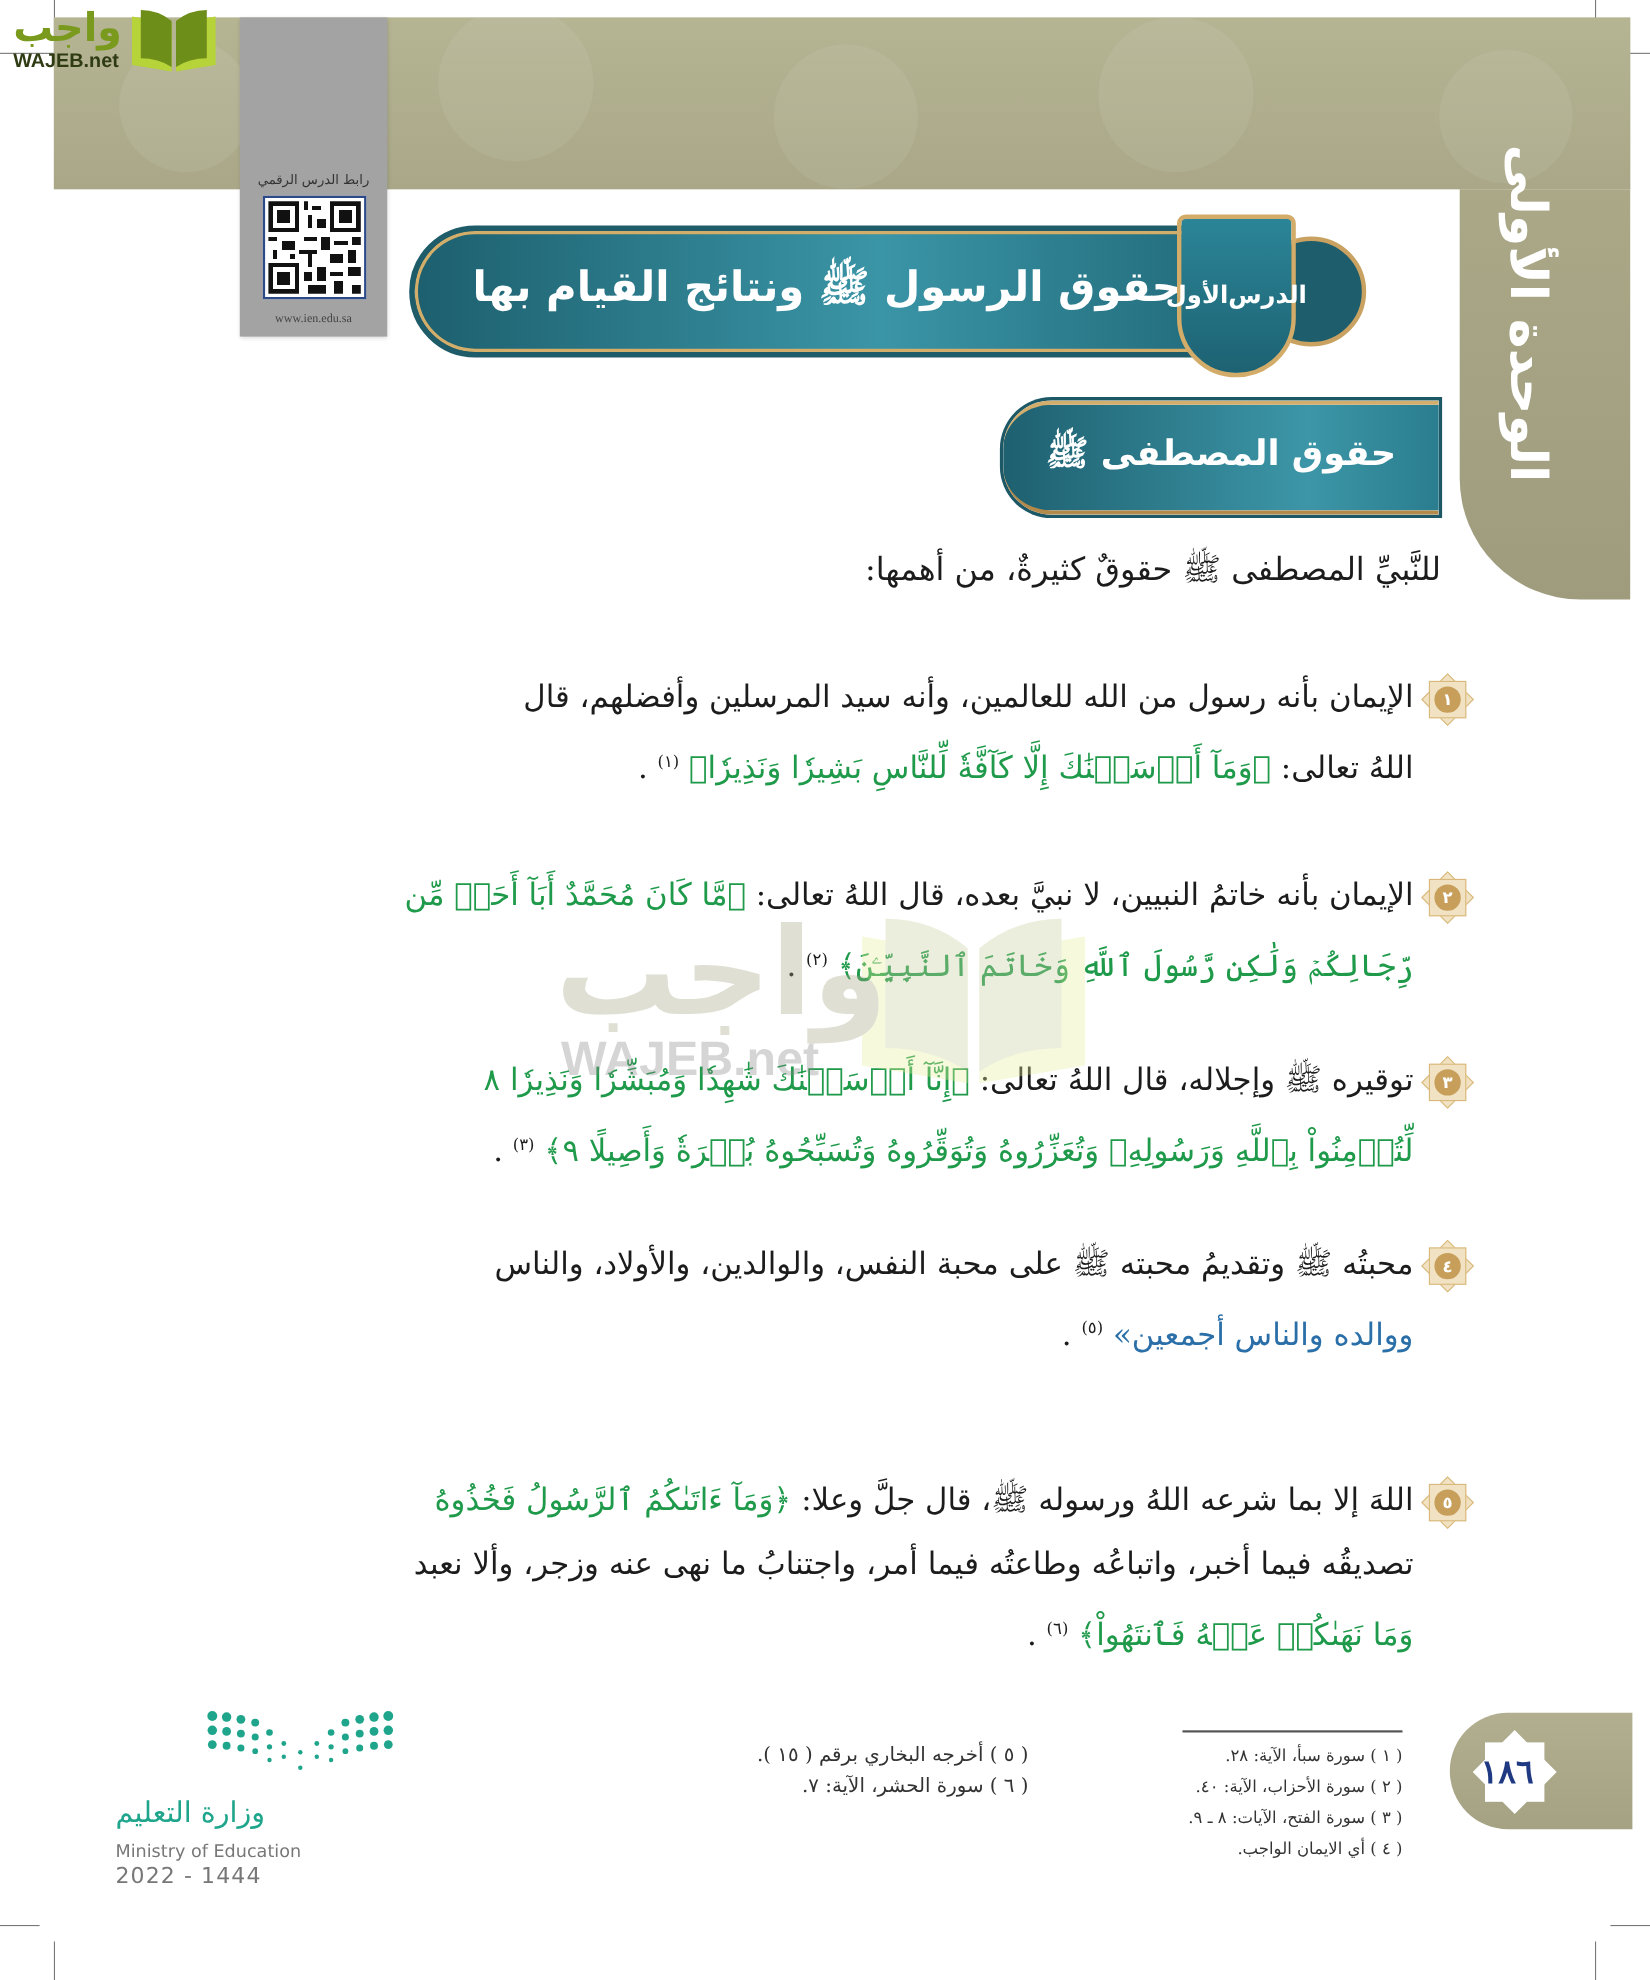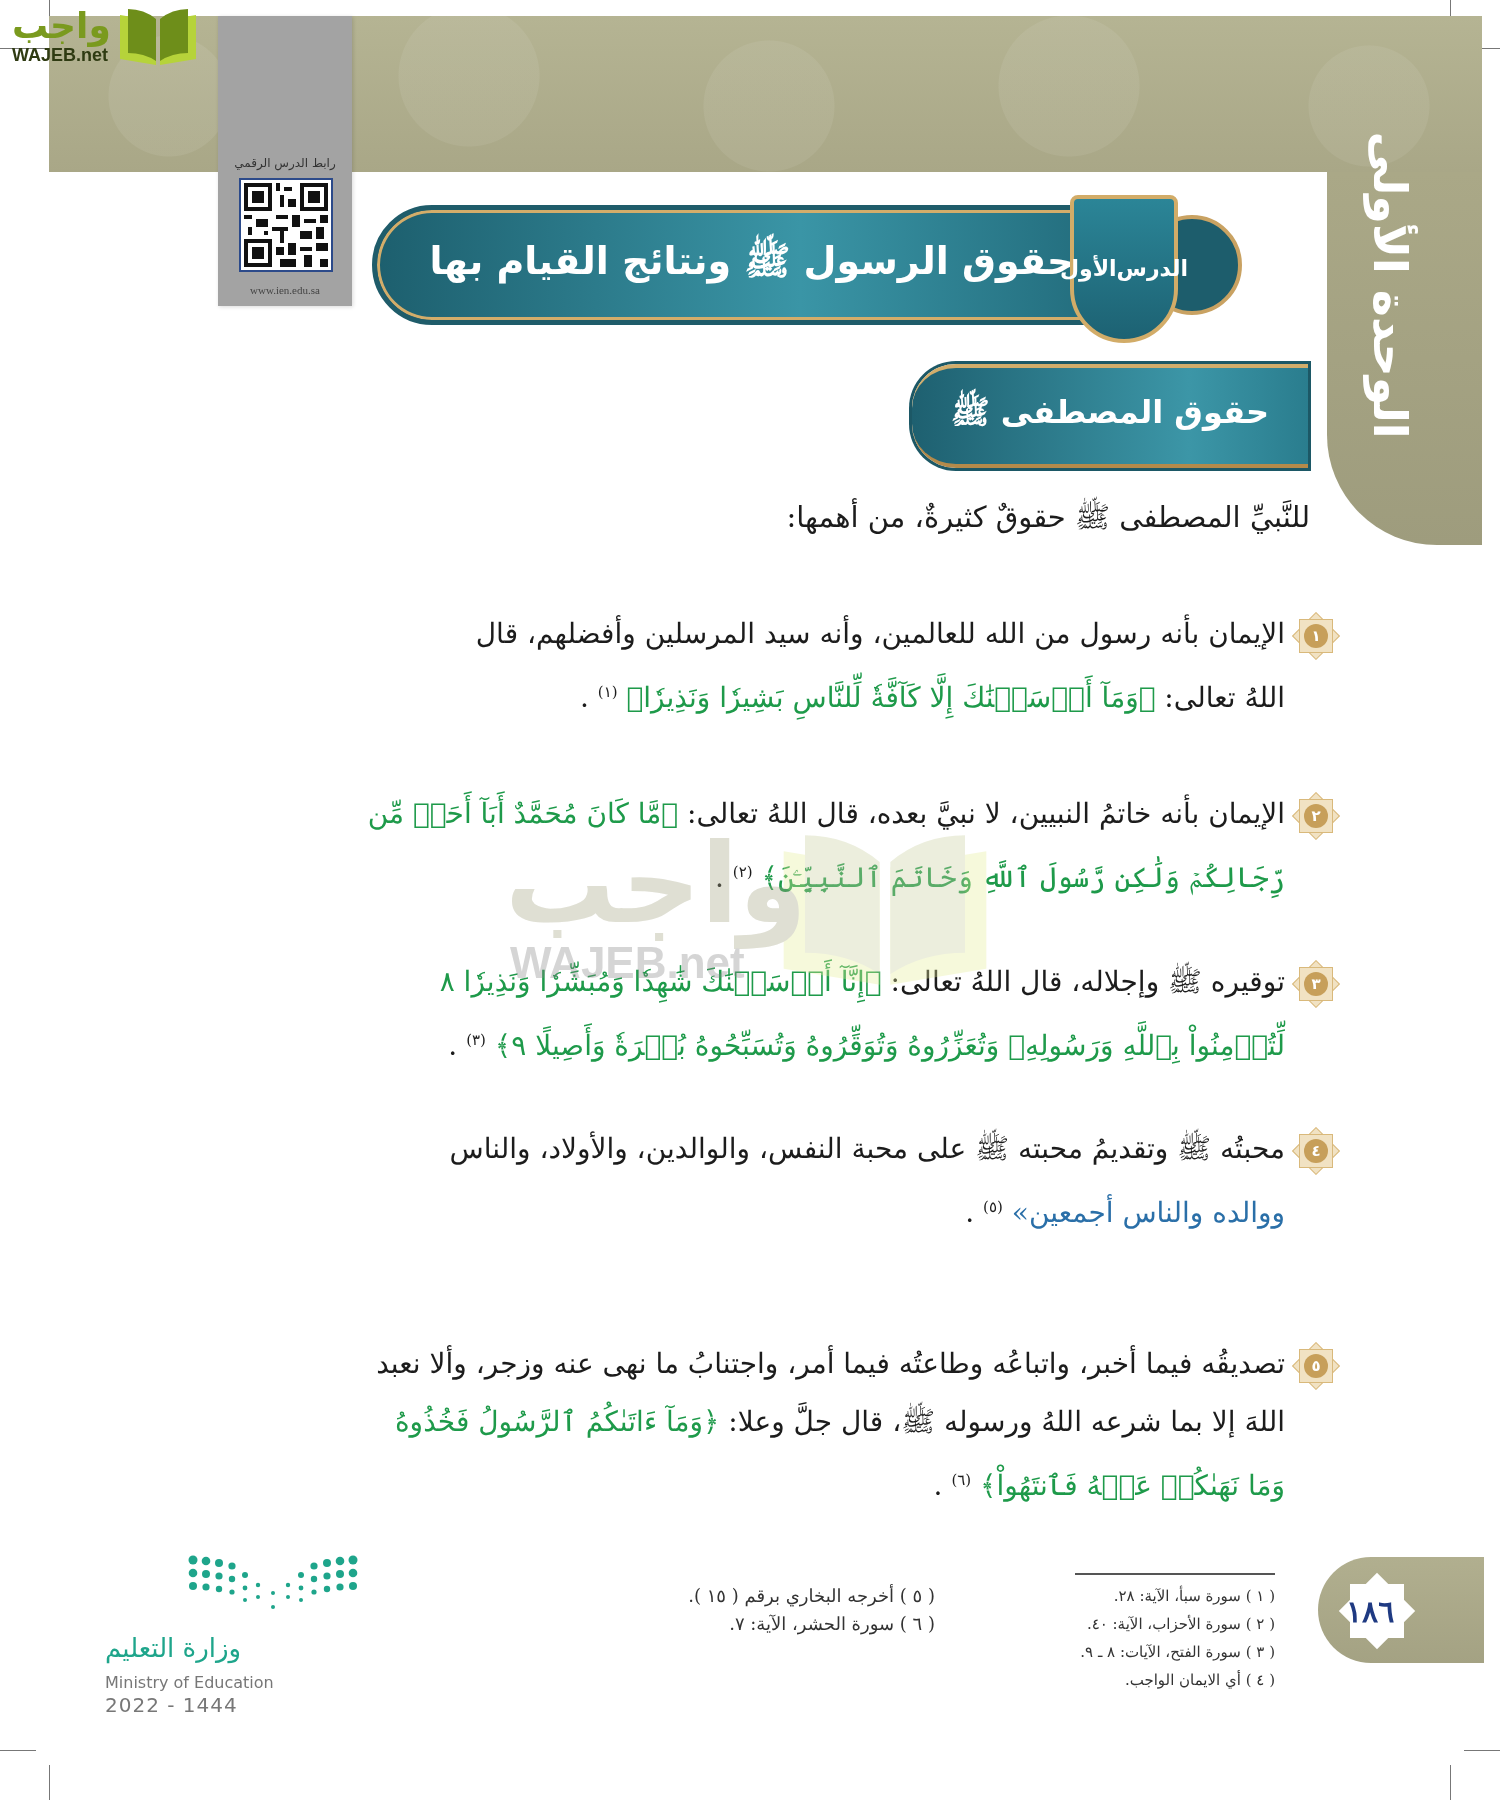--- a/index.html
+++ b/index.html
@@ -286,25 +286,25 @@
     <span>.</span>
   </span>
 </div>
 
 <div class="item" style="top:1335px;">
   <div class="num">
       <div class="star"></div>
       <div class="star2"></div>
       <div class="dot">٥</div>
     </div>
-  <span class="line">تصديقُه فيما أخبر، واتباعُه وطاعتُه فيما أمر، واجتنابُ ما نهى عنه وزجر، وألا نعبد</span>
   <span class="line">
     <span>اللهَ إلا بما شرعه اللهُ ورسوله ﷺ، قال جلَّ وعلا: </span>
     <span class="quran">﴿وَمَآ ءَاتَىٰكُمُ ٱلرَّسُولُ فَخُذُوهُ</span>
   </span>
+  <span class="line">تصديقُه فيما أخبر، واتباعُه وطاعتُه فيما أمر، واجتنابُ ما نهى عنه وزجر، وألا نعبد</span>
   <span class="line">
     <span class="quran">وَمَا نَهَىٰكُمۡ عَنۡهُ فَٱنتَهُواْ﴾</span>
     <span class="fn">(٦)</span>
     <span>.</span>
   </span>
 </div>
 
 <div class="watermark">
   <svg class="wm-book" viewBox="0 0 80 60">
     <path d="M2 8 L38 14 L38 58 L2 52 Z" fill="#e6ee9a"></path>

